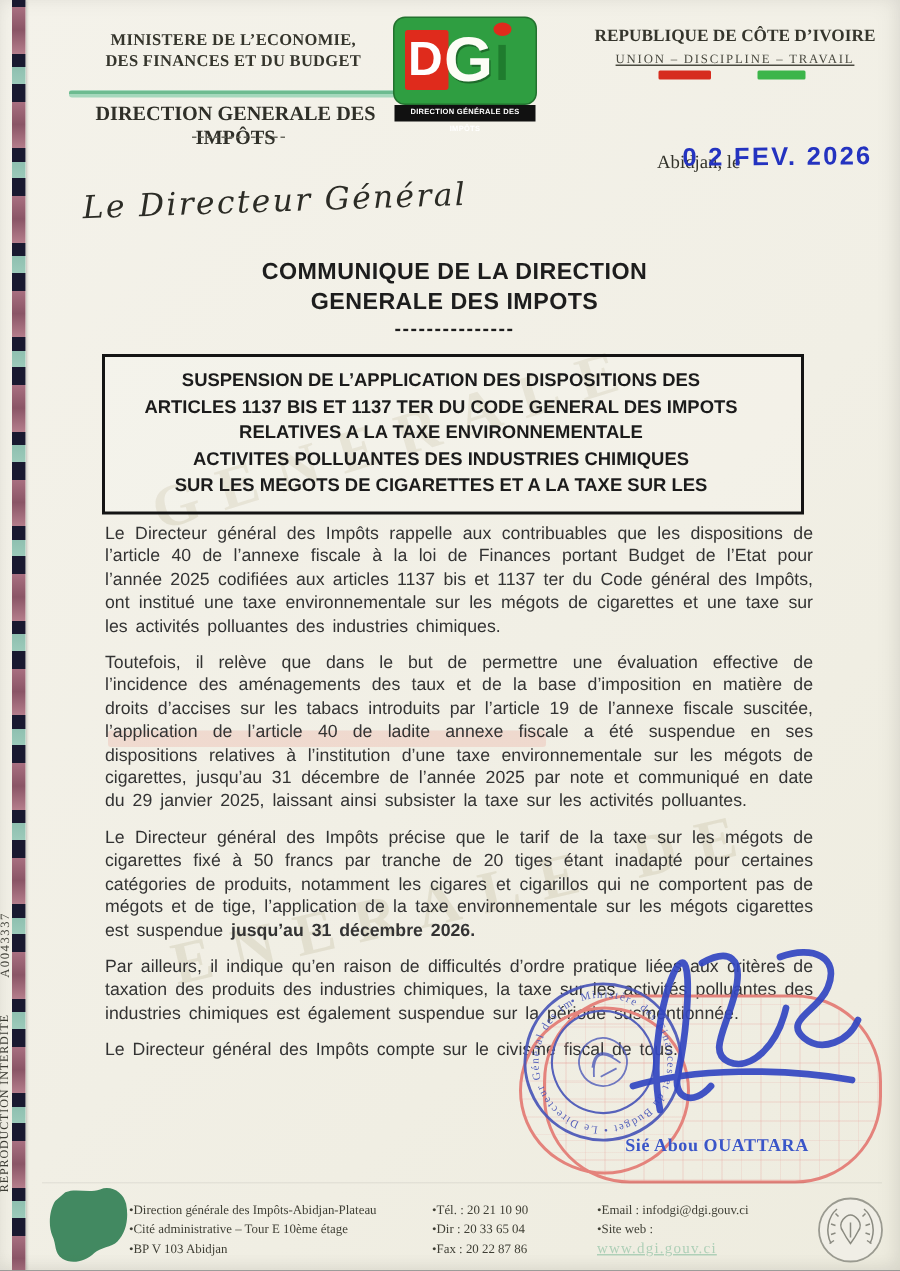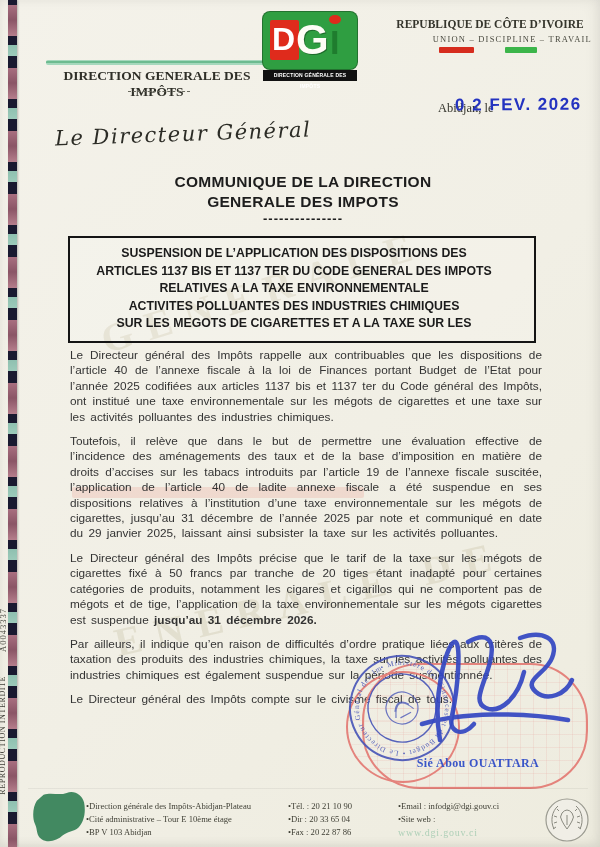--- a/index.html
+++ b/index.html
@@ -34,21 +34,21 @@
   
   .logo{left:263px; top:12px; width:94px; height:57px; background:#2f9e41; border-radius:7px; box-shadow:0 0 0 1px #23722f;}
   .logo .dbox{position:absolute; left:7px; top:8px; width:29px; height:40px; background:#df2b1c; border-radius:2px;}
   .logo .d{position:absolute; left:9px; top:9px; font-family:"Liberation Sans",sans-serif; font-weight:bold; font-size:32px; color:#fff; line-height:36px;}
   .logo .g{position:absolute; left:33px; top:4px; font-family:"Liberation Sans",sans-serif; font-weight:bold; font-size:42px; color:#fdfdf6; line-height:48px; text-shadow:1px 1px 0 #1e6b2b;}
   .logo .i{position:absolute; left:67px; top:12px; font-family:"Liberation Sans",sans-serif; font-weight:bold; font-size:34px; color:#1f7c2e; line-height:36px;}
   .logo .idot{position:absolute; left:66px; top:3px; width:12px; height:9px; background:#df2b1c; border-radius:50%;}
   .logo-banner{left:263px; top:70px; width:94px; height:11px; background:#111; color:#fff;
     font-family:"Liberation Sans",sans-serif; font-size:5px; font-weight:bold; text-align:center; line-height:11px; letter-spacing:.2px;}
   .republic{left:388px; top:18px; width:204px; text-align:center; font-weight:bold; font-size:11.5px; color:#35352c;}
-  .motto{left:388px; top:34px; width:204px; text-align:right; font-size:8.5px; letter-spacing:1.2px; color:#4a4a40;}
+  .motto{left:388px; top:34px; width:204px; text-align:center; font-size:8.5px; letter-spacing:1.2px; color:#4a4a40;text-decoration:underline;}
   .flagred{left:439px; top:47px; width:35px; height:6px; background:#d62c1e; border-radius:1px;}
   .flaggreen{left:505px; top:47px; width:32px; height:6px; background:#3cb54a; border-radius:1px;}
   .place{left:396px; top:101px; font-size:12.5px; color:#33332b;margin-left:42px;}
   .datestamp{left:455px; top:95px; font-family:"Liberation Sans",sans-serif; font-weight:bold; font-size:17px; letter-spacing:1.5px; color:#2433c0; transform:rotate(-.5deg);}
   .script{left:55px; top:122px; font-style:italic; font-size:21px; letter-spacing:1.5px; color:#2c2c26; transform:rotate(-2deg); font-family:"DejaVu Serif",serif;}
   
   .title{left:0; top:172px; width:606px; text-align:center; font-family:"Liberation Sans",sans-serif; font-weight:bold; font-size:15.5px; line-height:20px; color:#1d1d1d; letter-spacing:.3px;}
   .title .sep{font-size:13px; letter-spacing:1px; line-height:14px;}
   .subjectbox{left:68px; top:236px; width:468px; border:2.5px solid #141414; background:rgba(255,255,255,.14); padding:7px 22px 8px 6px; box-sizing:border-box;
     text-align:center; font-family:"Liberation Sans",sans-serif; font-weight:bold; font-size:12.3px; line-height:17.5px; color:#1b1b1b;}
@@ -72,35 +72,39 @@
   .stampwrap{left:346px; top:652px; width:112px; height:112px; transform:rotate(-28deg); opacity:.92;}
   .sigsvg{left:402px; top:628px; width:180px; height:142px;}
   .signame{left:378px; top:756px; width:200px; text-align:center; font-weight:bold; font-size:12px; letter-spacing:.4px; color:#3a55c8;}
   
   .footline{left:28px; top:788px; width:560px; border-top:1px solid rgba(0,0,0,.05);}
   .map{left:30px; top:791px; width:58px; height:54px;}
   .fcol{font-size:8.6px; line-height:13px; color:#3f3f35;}
   .fcol1{left:86px; top:800px; width:200px;}
   .fcol2{left:288px; top:800px; width:105px;}
   .fcol3{left:398px; top:800px; width:140px;}
-  .website{color:#afd0b8; font-size:10px; letter-spacing:.8px;}
+  .website{color:#afd0b8; font-size:10px; letter-spacing:.8px;text-decoration:underline;}
   .emblem{left:544px; top:797px; width:46px; height:46px;}
 </style>
 </head>
 <body>
 
 <div id="page">
 
   <div class="abs strip"></div>
   <div class="abs vert serial">A0043337</div>
   <div class="abs vert repro">REPRODUCTION INTERDITE</div>
 
   <div class="abs wm wm1">GENERALE</div>
   <div class="abs wm wm2">ENERALE DE</div>
 
+  <div class="abs ministry">
+    <div>MINISTERE DE L’ECONOMIE,</div>
+    <div>DES FINANCES ET DU BUDGET</div>
+  </div>
   <div class="abs greenline"></div>
   <div class="abs direction">DIRECTION GENERALE DES IMPÔTS</div>
   <div class="abs dash-under"></div>
 
   <div class="abs logo">
     <div class="dbox"></div>
     <div class="d">D</div>
     <div class="g">G</div>
     <div class="idot"></div>
     <div class="i">I</div>

